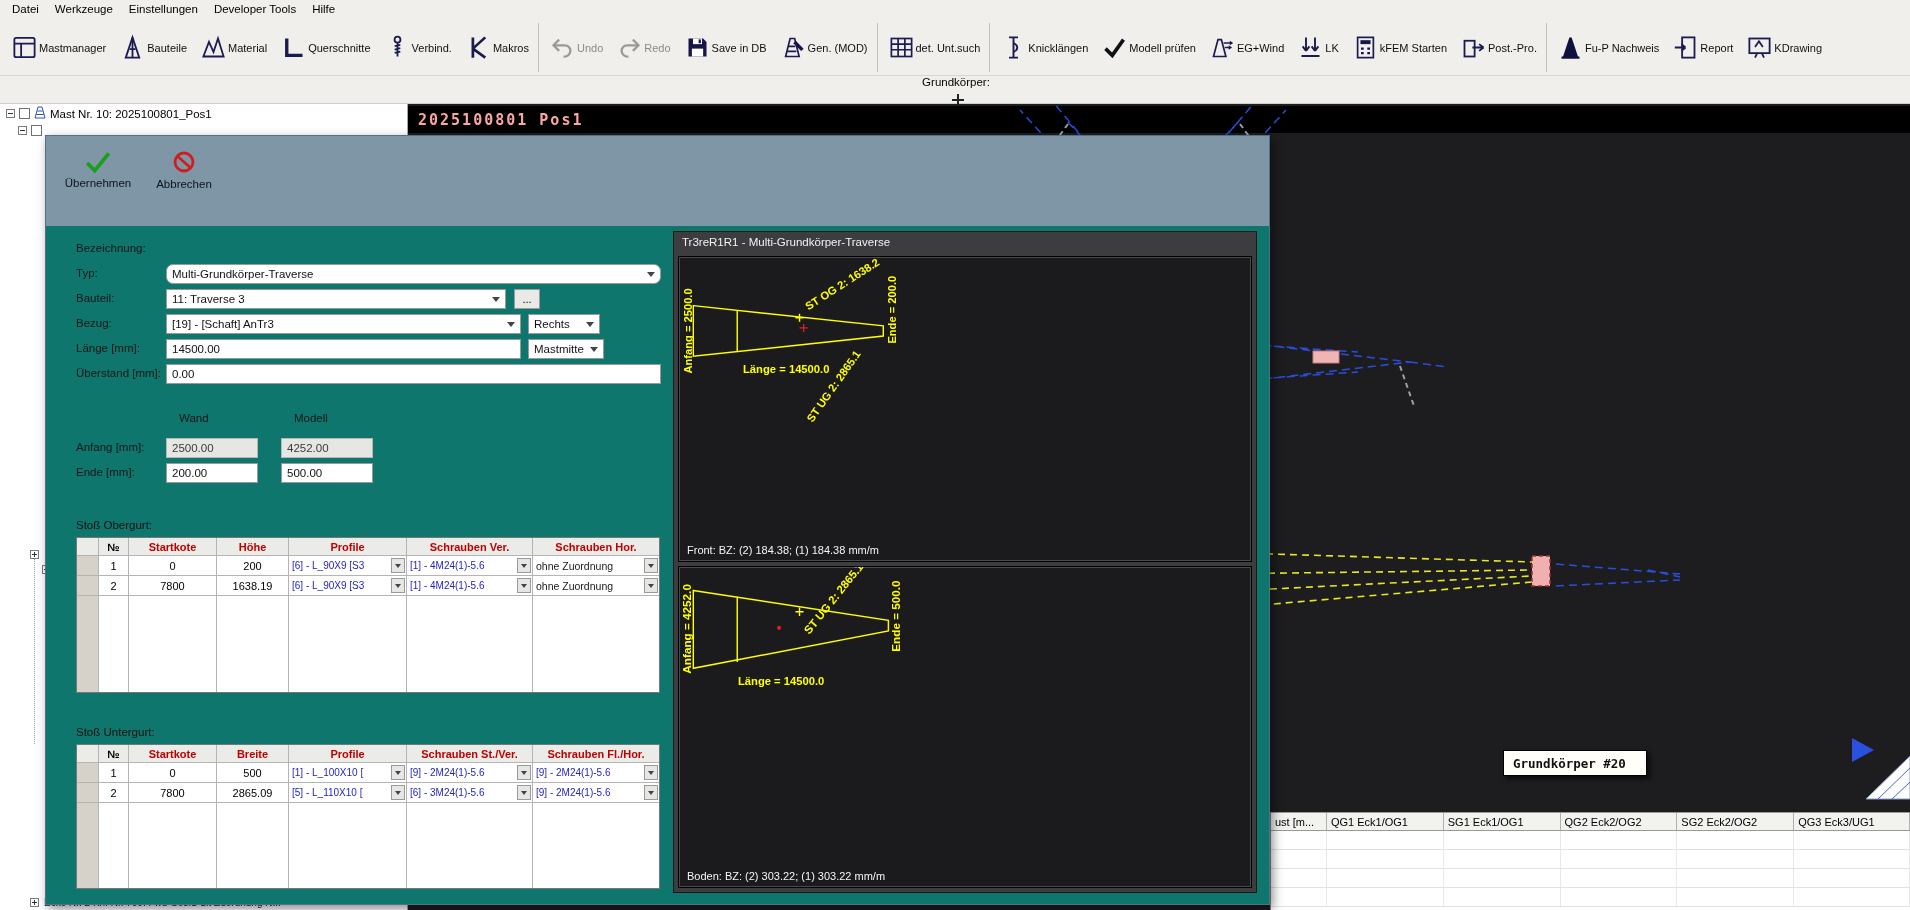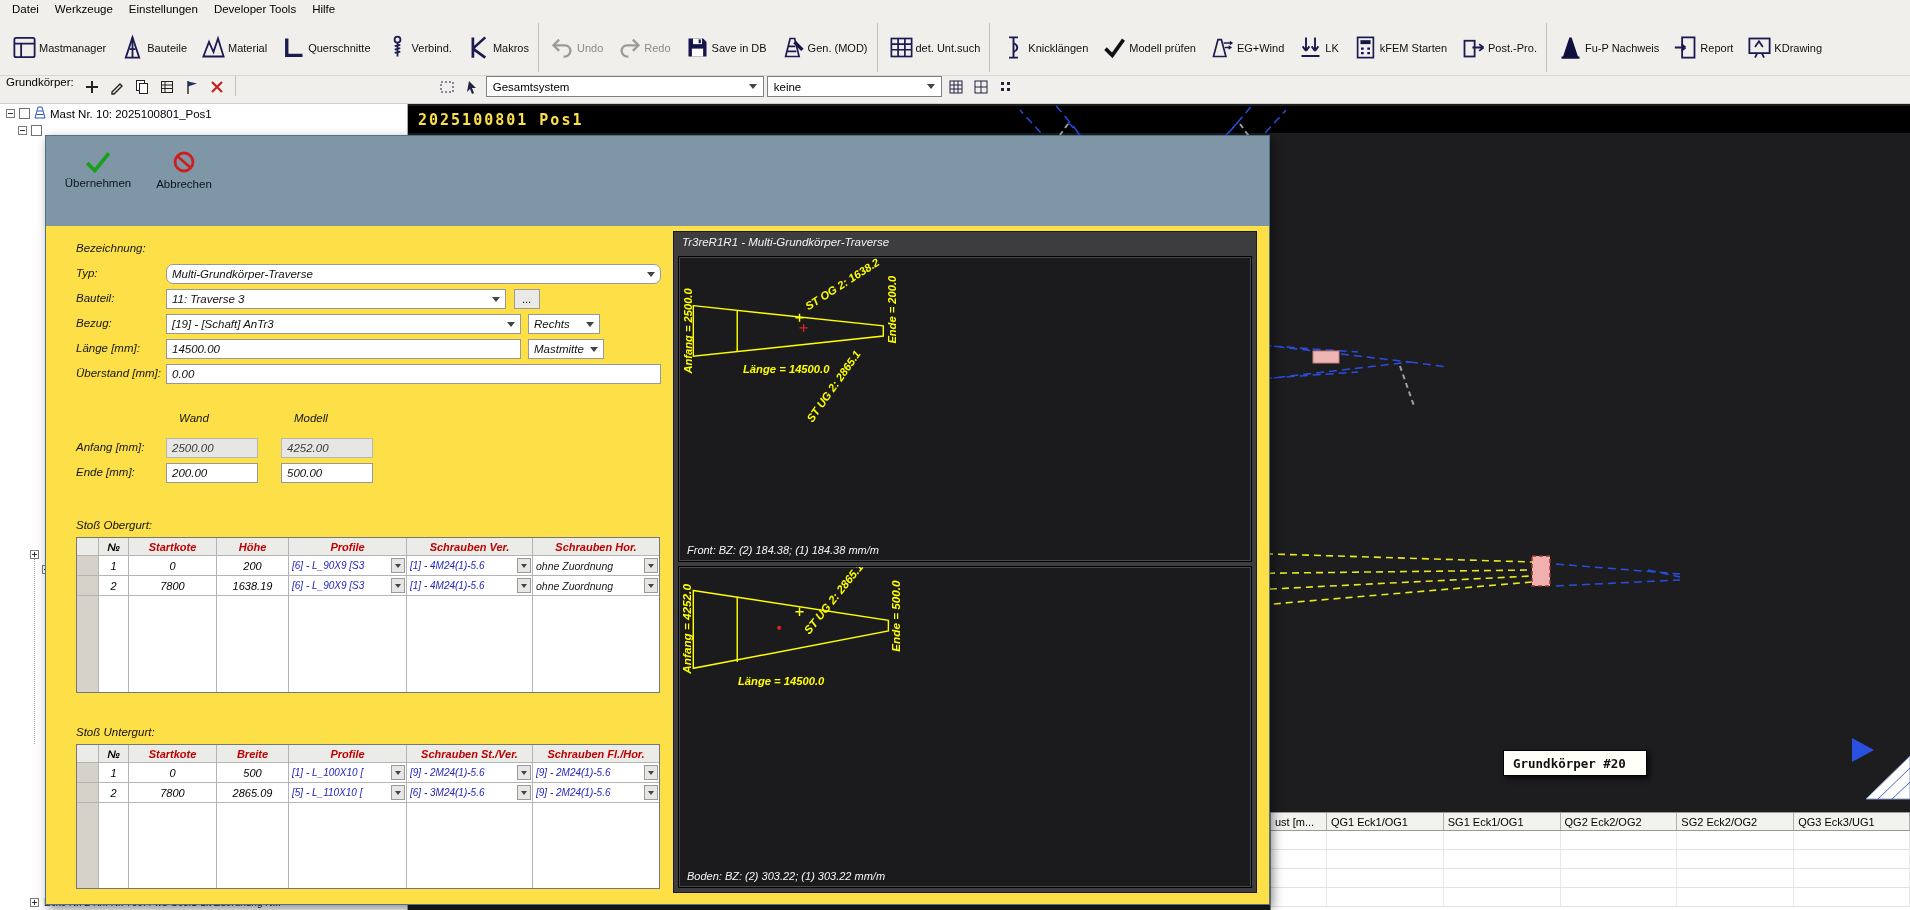--- a/index.html
+++ b/index.html
@@ -13,21 +13,21 @@
 
   
   .toolbar-main { position:absolute; top:18px; left:0; right:0; height:58px; background:#f0efec; border-bottom:1px solid #d8d6d2; display:flex; align-items:flex-start; padding:2px 0 0 4px; }
   .tbtn { display:flex; align-items:center; padding:2px 6px 0 6px; height:52px; }
   .ticon { width:29px; height:29px; display:flex; align-items:center; justify-content:center; }
   .ic { width:27px; height:27px; }
   .tlabel { font-size:11px; margin-top:1px; white-space:nowrap; color:#101010; }
   .tsep { width:1px; background:#c2c0bc; margin:3px 3px; align-self:stretch; }
 
   
-  .toolbar-sub { position:absolute; top:76px; left:0; right:0; height:28px; background:#f0efec; border-bottom:1px solid #cfcdc9; display:flex; align-items:flex-start; padding-left:6px; gap:3px; font-size:11.5px; }
+  .toolbar-sub { position:absolute; top:76px; left:0; right:0; height:28px; background:#f0efec; border-bottom:1px solid #cfcdc9; display:flex; align-items:center; padding-left:6px; gap:3px; font-size:11.5px;flex-direction:column; }
   .s-label { margin-right:4px; }
   .sbtn { width:22px; height:22px; display:flex; align-items:center; justify-content:center; border:1px solid transparent; border-radius:2px; }
   .sic { width:16px; height:16px; }
   .ssep { width:1px; height:20px; background:#c2c0bc; margin:0 4px; }
   .combo { height:21px; background:#fff; border:1px solid #808080; display:flex; align-items:center; padding-left:6px; position:relative; }
   .combo .caret { margin-left:auto; margin-right:6px; }
   .caret { width:0; height:0; border-left:4px solid transparent; border-right:4px solid transparent; border-top:5px solid #444; display:inline-block; }
   .caret.small { border-left-width:3px; border-right-width:3px; border-top-width:4px; }
   .spacer { width:190px; }
 
@@ -36,39 +36,39 @@
   .tree-row { display:flex; align-items:center; gap:4px; padding:2px 20px 2px 6px; font-size:11.5px; white-space:nowrap; }
   .expander { position:relative; width:9px; height:9px; border:1px solid #7a7a7a; background:#fff; flex:none; display:inline-block; }
   .exp-minus::after, .exp-plus::after { content:""; position:absolute; left:1px; right:1px; top:3px; height:1px; background:#333; }
   .exp-plus::before { content:""; position:absolute; top:1px; bottom:1px; left:3px; width:1px; background:#333; }
   .checkbox { width:11px; height:11px; border:1px solid #707070; background:#fff; flex:none; display:inline-block; }
   .tree-guide { position:absolute; left:34px; top:455px; height:185px; border-left:1px dotted #999; }
   .tree-status { position:absolute; left:30px; bottom:2px; font-size:10px; color:#222; white-space:nowrap; display:flex; align-items:center; gap:5px; }
 
   
   .viewport { position:absolute; left:408px; top:104px; width:1502px; height:806px; background:#1d1d1f; overflow:hidden; }
-  .viewport-header { position:absolute; top:2px; left:0; right:0; height:27px; background:#000; color:#fde047; display:flex; align-items:center; padding-left:10px; font-family:"DejaVu Sans Mono", monospace; font-weight:bold; font-size:15px; letter-spacing:2px; }
+  .viewport-header { position:absolute; top:2px; left:0; right:0; height:27px; background:#000; color:#fca5a5; display:flex; align-items:center; padding-left:10px; font-family:"DejaVu Sans Mono", monospace; font-weight:bold; font-size:15px; letter-spacing:2px; }
   .scene { position:absolute; left:0; top:0; }
   .scene-tooltip { position:absolute; left:1095px; top:646px; width:144px; height:26px; background:#fffef8; border:1px solid #000; box-shadow:3px 3px 5px rgba(0,0,0,.65); display:flex; align-items:center; padding:0 9px; font-family:"DejaVu Sans Mono", monospace; font-size:12.5px; font-weight:bold; color:#111; }
 
   
   .btable { position:absolute; left:862px; top:708px; width:640px; height:98px; background:#fff; border-left:1px solid #888; font-size:11px; }
   .btable .hrow { display:flex; background:#f2f2ef; border-top:1px solid #999; border-bottom:1px solid #999; height:19px; }
   .btable .hc { display:flex; align-items:center; padding:0 4px; border-right:1px solid #b0b0b0; white-space:nowrap; overflow:hidden; }
   .btable .brow { display:flex; height:19px; border-bottom:1px solid #e2e2e2; }
   .btable .bc { border-right:1px solid #e8e8e8; height:100%; }
   .w0{width:56px;} .w1{width:117px;} .w2{width:117px;} .w3{width:117px;} .w4{width:117px;} .w5{width:116px;}
 
   
   .dialog { position:absolute; left:45px; top:135px; width:1225px; height:770px; background:#7e96a6; border:1px solid #51708a; box-shadow:3px 4px 10px rgba(0,0,0,.45); }
   .dialog-titlebar { height:22px; background:linear-gradient(#ffffff,#e8e8e8); border-bottom:1px solid #b8c2ca; display:flex; align-items:center; padding:0 5px 0 9px; font-size:11.5px; color:#111; }
   .close-btn { margin-left:auto; width:21px; height:16px; background:#e14b4b; border:1px solid #9c1f1f; border-radius:2px; color:#fff; font-size:10px; line-height:13px; text-align:center; cursor:default; }
   .dialog-toolbar { height:68px; display:flex; align-items:center; padding-left:16px; gap:14px; }
   .dbtn { display:flex; flex-direction:column; align-items:center; gap:2px; font-size:11.5px; color:#0c1420; min-width:72px; }
-  .dialog-body { position:absolute; top:90px; left:0; right:0; bottom:0; background:#fde047;font-style:italic; }
+  .dialog-body { position:absolute; top:90px; left:0; right:0; bottom:0; background:#0f766e; }
 
   .flabel { position:absolute; font-size:11.5px; color:#151515; white-space:nowrap; }
   .finput { position:absolute; height:20px; background:#fff; border:1px solid #999; display:flex; align-items:center; padding:0 5px; font-size:11.5px; color:#111; }
   .finput.disabled { background:#e6e6e3; border-color:#b6b6b2; color:#3a3a3a; }
   .fcombo { position:absolute; height:20px; background:#fff; border:1px solid #999; display:flex; align-items:center; padding-left:5px; font-size:11.5px; color:#111; }
   .fcombo .caret { margin-left:auto; margin-right:5px; }
   .fbtn { position:absolute; height:20px; background:#e9e9e6; border:1px solid #9a9a9a; display:flex; align-items:center; justify-content:center; font-size:11px; }
   .slabel { position:absolute; font-size:11.5px; color:#101010; }
 
   

